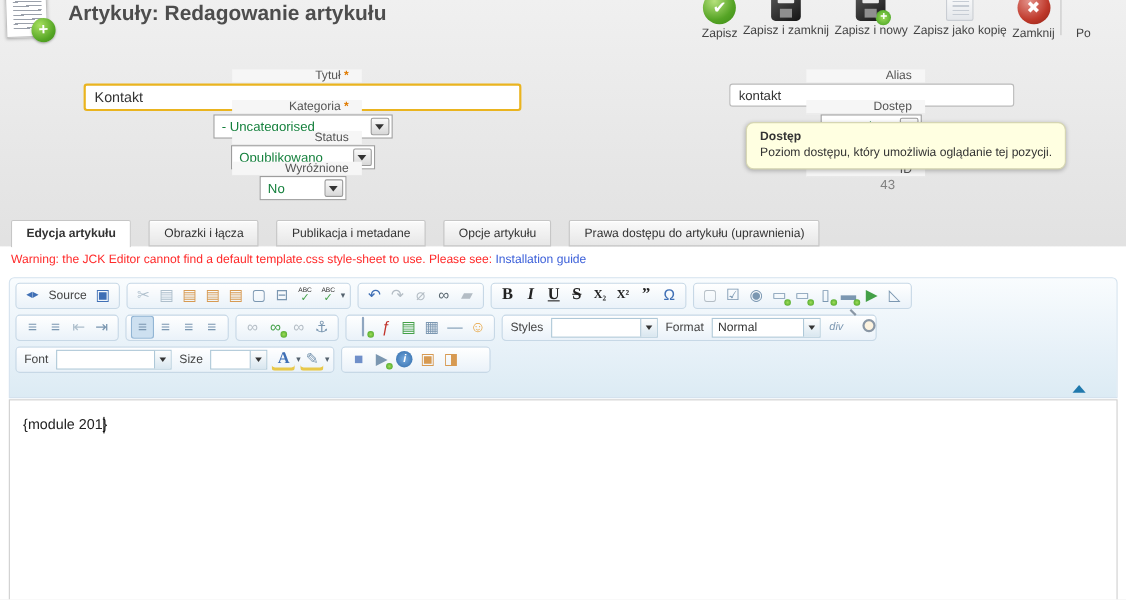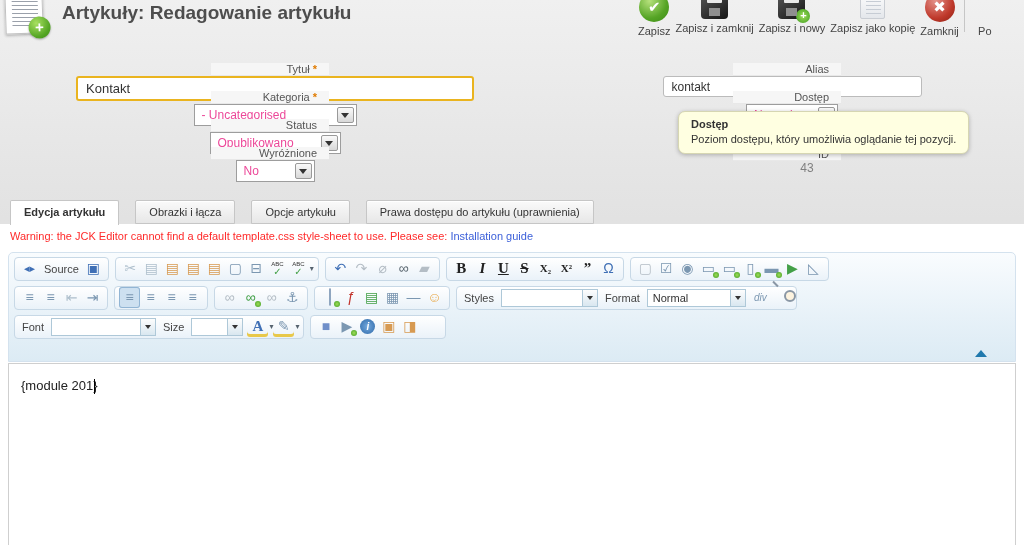--- a/index.html
+++ b/index.html
@@ -44,21 +44,21 @@
   .frow { display:flex; align-items:center; height:28px;flex-direction:column; }
   .flabel { width:118px; height:100%; background:#f6f6f6; border-bottom:1px solid #e8e8e8;
             display:flex; align-items:center; justify-content:flex-end; padding-right:12px; color:#555; }
   .form-right .flabel { width:108px; }
   .req { color:#e07b00; margin-left:3px; font-weight:bold; }
   .ffield { margin-left:10px; display:flex; align-items:center; }
   .inp { height:24px; border:1px solid #bbb; border-radius:3px; padding:0 8px; font-size:13px; color:#333;
          font-family:"Liberation Sans",sans-serif; background:#fff; }
   .inp.focus { border:2px solid #eab41f; height:25px; }
   .sel { display:inline-flex; align-items:center; height:22px; border:1px solid #9d9d9d; background:#fff;
-         font-size:12px; color:#ec4899; cursor:pointer; }
+         font-size:12px; color:#15803d; cursor:pointer; }
   .sel .sval { padding:0 7px; flex:1; white-space:nowrap; }
   .sel .sbtn { width:17px; height:16px; margin-right:2px; border:1px solid #999; border-radius:2px;
                background:linear-gradient(#fafafa,#d8d8d8); display:flex; align-items:center; justify-content:center; }
   .tri-dn { width:0; height:0; border-left:4px solid transparent; border-right:4px solid transparent; border-top:5px solid #333; }
   .static-val { color:#808080; font-size:12px; padding-left:2px;margin-left:28px; }
 
   
   .tooltip { position:absolute; left:678px; top:111px; z-index:30; background:#ffffe1;
              border:1px solid #d6d6b2; border-radius:7px; padding:6px 12px 8px 12px;
              box-shadow:0 1px 4px rgba(0,0,0,.25); }
@@ -260,20 +260,21 @@
   <div class="tooltip">
     <div class="tt-title">Dostęp</div>
     <div class="tt-text">Poziom dostępu, który umożliwia oglądanie tej pozycji.</div>
   </div>
 
   <div class="content-panel"></div>
 
   <div class="tabs">
     <div class="tab active">Edycja artykułu</div>
     <div class="tab">Obrazki i łącza</div>
+    <div class="tab">Publikacja i metadane</div>
     <div class="tab">Opcje artykułu</div>
     <div class="tab">Prawa dostępu do artykułu (uprawnienia)</div>
   </div>
 
   <div class="warning"><span>Warning: the JCK Editor cannot find a default template.css style-sheet to use. Please see: </span><a>Installation guide</a></div>
 
   <div class="editor-toolbar">
     <div class="trow">
       <div class="pill">
         <span class="ic c-blue sm">◂▸</span>

